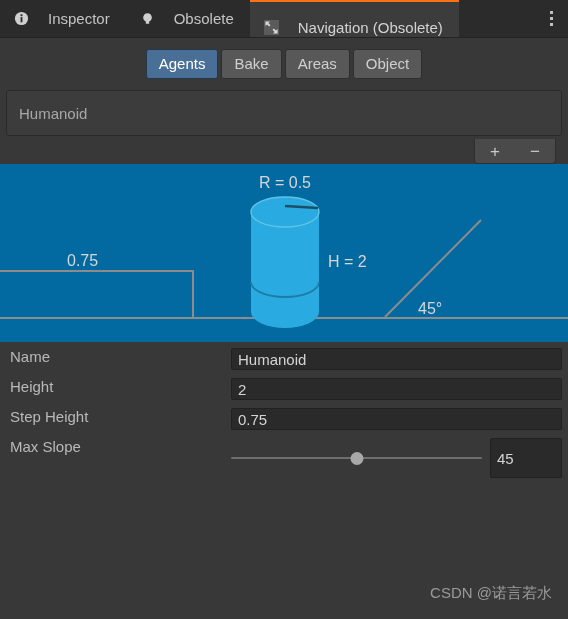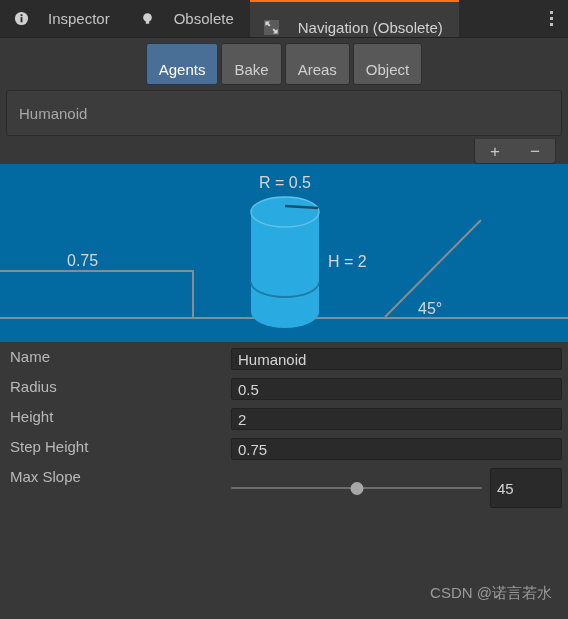--- a/index.html
+++ b/index.html
@@ -75,21 +75,21 @@
     align-items: center;
     justify-content: center;
     background: #383838;
   }
   .seg-group { display: flex; }
   .seg {
     font-size: 15px;
     color: #cfcfcf;
     background: #585858;
     border: 1px solid #2e2e2e;
-    padding: 17px 12px 6px;
+    padding: 5px 12px 6px;
     margin-right: 3px;
     border-radius: 3px;
     line-height: 17px;
     box-sizing: border-box;
   }
   .seg:last-child { margin-right: 0; }
   .seg.selected {
     background: #4a6f96;
     border-color: #25394d;
     color: #ffffff;
@@ -313,24 +313,20 @@
   </svg>
 </div>
 
 <div class="props">
 
   <div class="prow">
     <div class="plabel">Name</div>
     <div class="pfield">Humanoid</div>
   </div>
 
-  <div class="prow">
-    <div class="plabel">Radius</div>
-    <div class="pfield">0.5</div>
-  </div>
 
   <div class="prow">
     <div class="plabel">Height</div>
     <div class="pfield">2</div>
   </div>
 
   <div class="prow">
     <div class="plabel">Step Height</div>
     <div class="pfield">0.75</div>
   </div>

